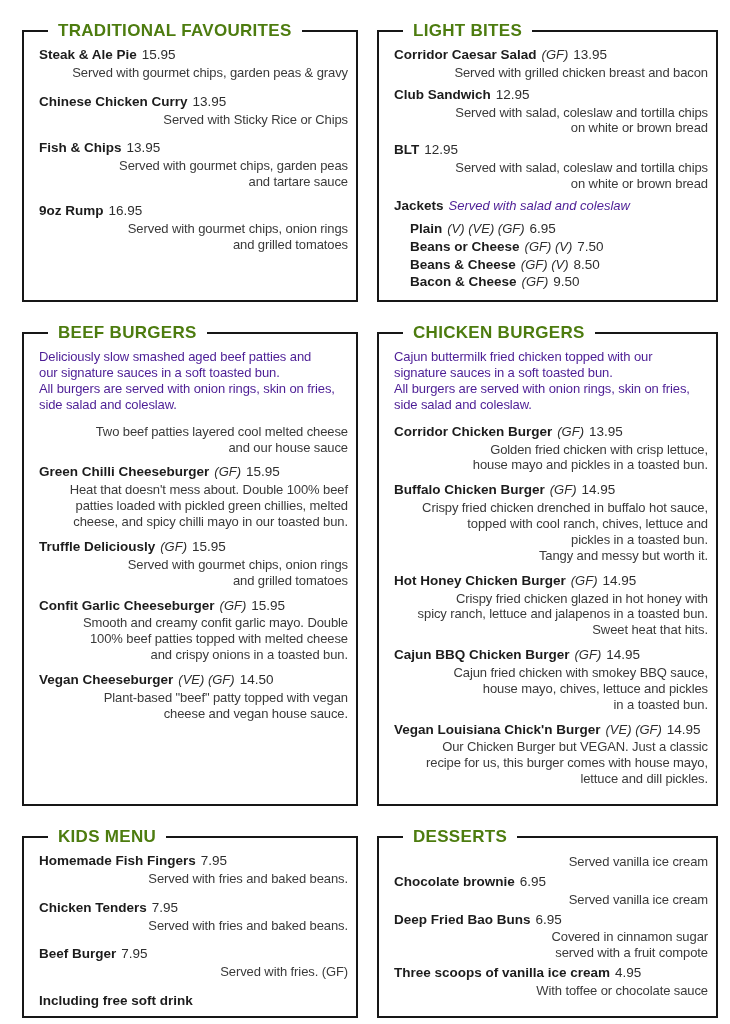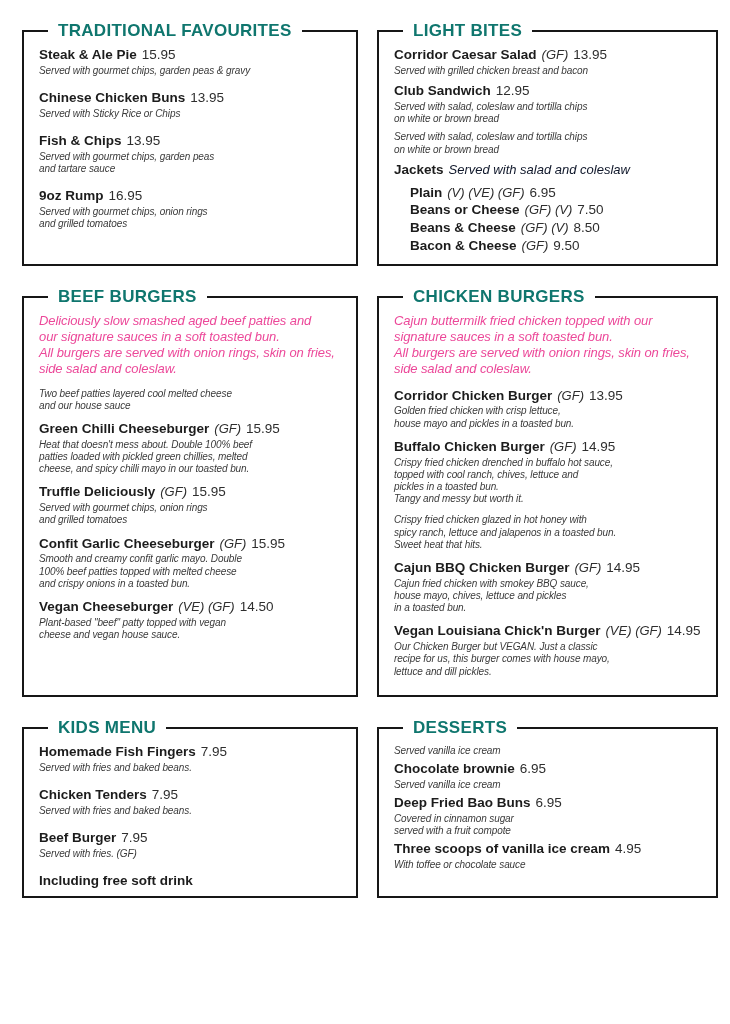--- a/index.html
+++ b/index.html
@@ -29,21 +29,21 @@
   .panel-title {
     position: absolute;
     top: -10px;
     left: 24px;
     background: #ffffff;
     padding: 0 10px;
     font-weight: bold;
     font-size: 17px;
     line-height: 18px;
     letter-spacing: 0.3px;
-    color: #0f766e;
+    color: #4d7c0f;
     white-space: nowrap;
   }
   .row1 { min-height: 228px; }
   .row3 { min-height: 150px; }
   .item { margin-bottom: 13px; }
   .sec-light .item { margin-bottom: 6px; }
   .sec-light .item.tight { margin-bottom: 1px; padding-left: 16px; }
   .sec-burgers .item { margin-bottom: 9px; }
   .sec-desserts .item { margin-bottom: 4px; }
   .nameline {
@@ -61,41 +61,40 @@
   }
   .pr {
     font-weight: normal;
     font-size: 13.5px;
     margin-left: 5px;
     color: #2e2e2e;
   }
   .tg:empty, .pr:empty { display: none; margin: 0; }
   .desc {
     margin: 1px 0 0 0;
-    font-size: 10px;
-    font-style: italic;
+    font-size: 13px;
     line-height: 1.22;
     color: #3a3a3a;
     white-space: pre-line;
     letter-spacing: -0.1px;
+    text-align: right;
   }
   .desc:empty { display: none; }
   .desc-inline {
     font-weight: normal;
     font-style: italic;
     font-size: 13px;
-    color: #0f172a;
+    color: #4c1d95;
     margin-left: 5px;
   }
   .intro {
     margin: 0 0 11px 0;
     font-size: 13px;
-    font-style: italic;
     line-height: 1.22;
-    color: #ec4899;
+    color: #4c1d95;
     white-space: pre-line;
     letter-spacing: -0.1px;
   }
   .kids-footer {
     margin: 4px 0 0 0;
     font-size: 13.5px;
     font-weight: bold;
   }
 </style>
 </head>
@@ -103,21 +102,21 @@
 
 <div class="page">
 
   <div class="panel row1">
     <div class="panel-title">TRADITIONAL FAVOURITES</div>
     <div class="item">
       <p class="nameline"><span class="nm">Steak &amp; Ale Pie</span><span class="pr">15.95</span></p>
       <p class="desc">Served with gourmet chips, garden peas &amp; gravy</p>
     </div>
     <div class="item">
-      <p class="nameline"><span class="nm">Chinese Chicken Buns</span><span class="pr">13.95</span></p>
+      <p class="nameline"><span class="nm">Chinese Chicken Curry</span><span class="pr">13.95</span></p>
       <p class="desc">Served with Sticky Rice or Chips</p>
     </div>
     <div class="item">
       <p class="nameline"><span class="nm">Fish &amp; Chips</span><span class="pr">13.95</span></p>
       <p class="desc">Served with gourmet chips, garden peas
 and tartare sauce</p>
     </div>
     <div class="item">
       <p class="nameline"><span class="nm">9oz Rump</span><span class="pr">16.95</span></p>
       <p class="desc">Served with gourmet chips, onion rings
@@ -130,20 +129,21 @@
     <div class="item">
       <p class="nameline"><span class="nm">Corridor Caesar Salad</span><span class="tg">(GF)</span><span class="pr">13.95</span></p>
       <p class="desc">Served with grilled chicken breast and bacon</p>
     </div>
     <div class="item">
       <p class="nameline"><span class="nm">Club Sandwich</span><span class="pr">12.95</span></p>
       <p class="desc">Served with salad, coleslaw and tortilla chips
 on white or brown bread</p>
     </div>
     <div class="item">
+      <p class="nameline"><span class="nm">BLT</span><span class="pr">12.95</span></p>
       <p class="desc">Served with salad, coleslaw and tortilla chips
 on white or brown bread</p>
     </div>
     <div class="item">
       <p class="nameline"><span class="nm">Jackets</span><span class="desc-inline">Served with salad and coleslaw</span></p>
     </div>
     <div class="item tight">
       <p class="nameline"><span class="nm">Plain</span><span class="tg">(V) (VE) (GF)</span><span class="pr">6.95</span></p>
     </div>
     <div class="item tight">
@@ -203,20 +203,21 @@
 house mayo and pickles in a toasted bun.</p>
     </div>
     <div class="item">
       <p class="nameline"><span class="nm">Buffalo Chicken Burger</span><span class="tg">(GF)</span><span class="pr">14.95</span></p>
       <p class="desc">Crispy fried chicken drenched in buffalo hot sauce,
 topped with cool ranch, chives, lettuce and
 pickles in a toasted bun.
 Tangy and messy but worth it.</p>
     </div>
     <div class="item">
+      <p class="nameline"><span class="nm">Hot Honey Chicken Burger</span><span class="tg">(GF)</span><span class="pr">14.95</span></p>
       <p class="desc">Crispy fried chicken glazed in hot honey with
 spicy ranch, lettuce and jalapenos in a toasted bun.
 Sweet heat that hits.</p>
     </div>
     <div class="item">
       <p class="nameline"><span class="nm">Cajun BBQ Chicken Burger</span><span class="tg">(GF)</span><span class="pr">14.95</span></p>
       <p class="desc">Cajun fried chicken with smokey BBQ sauce,
 house mayo, chives, lettuce and pickles
 in a toasted bun.</p>
     </div>

